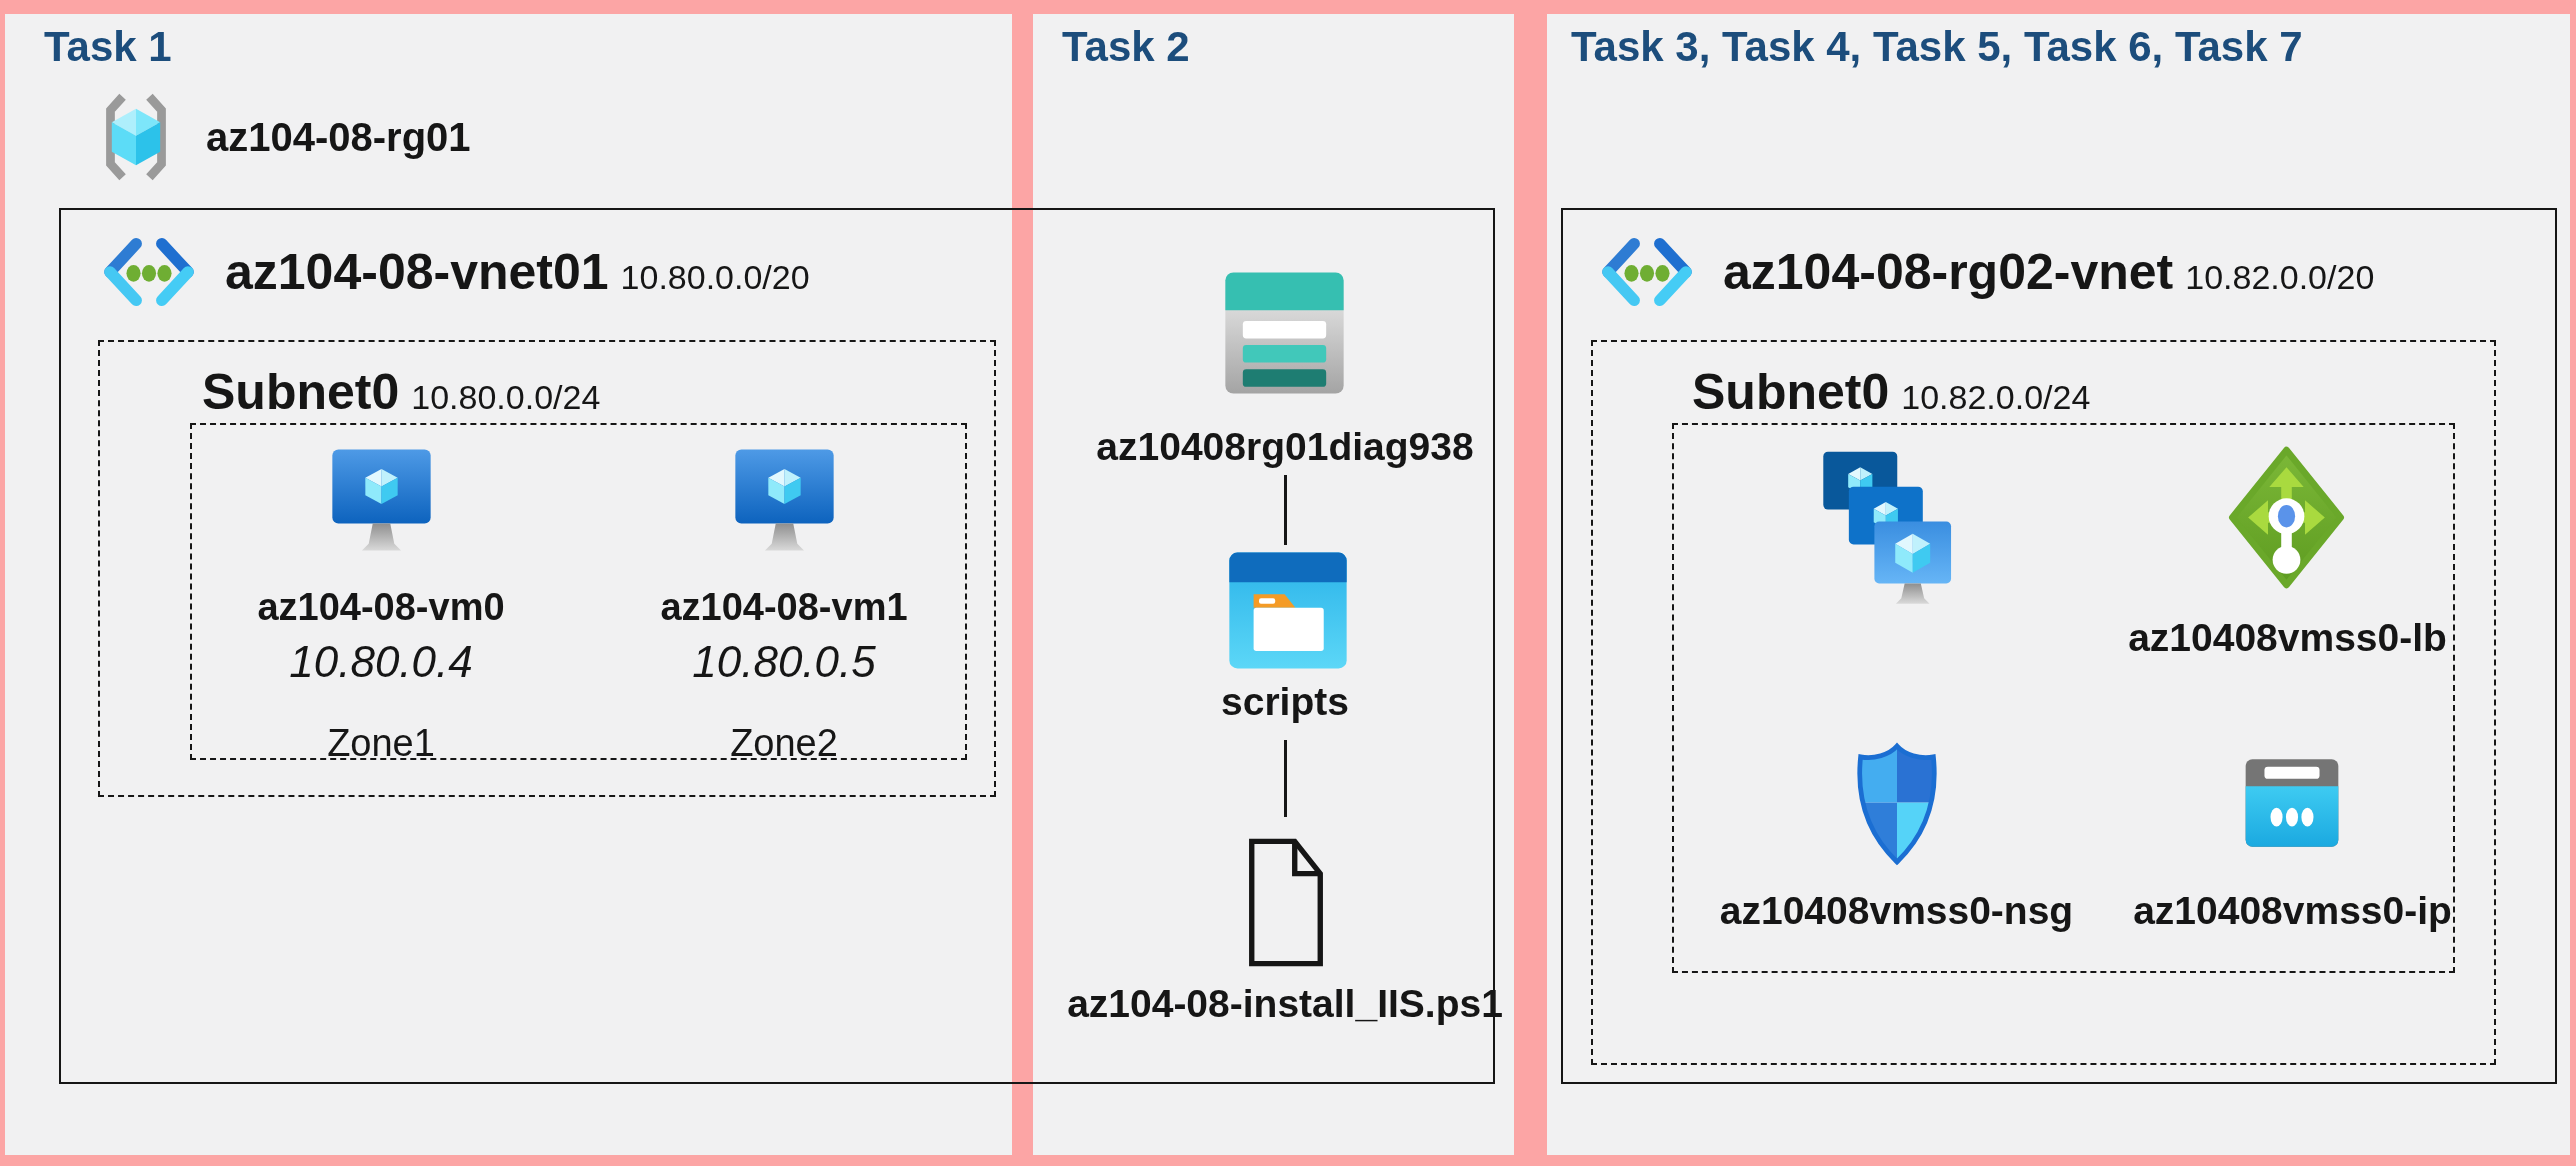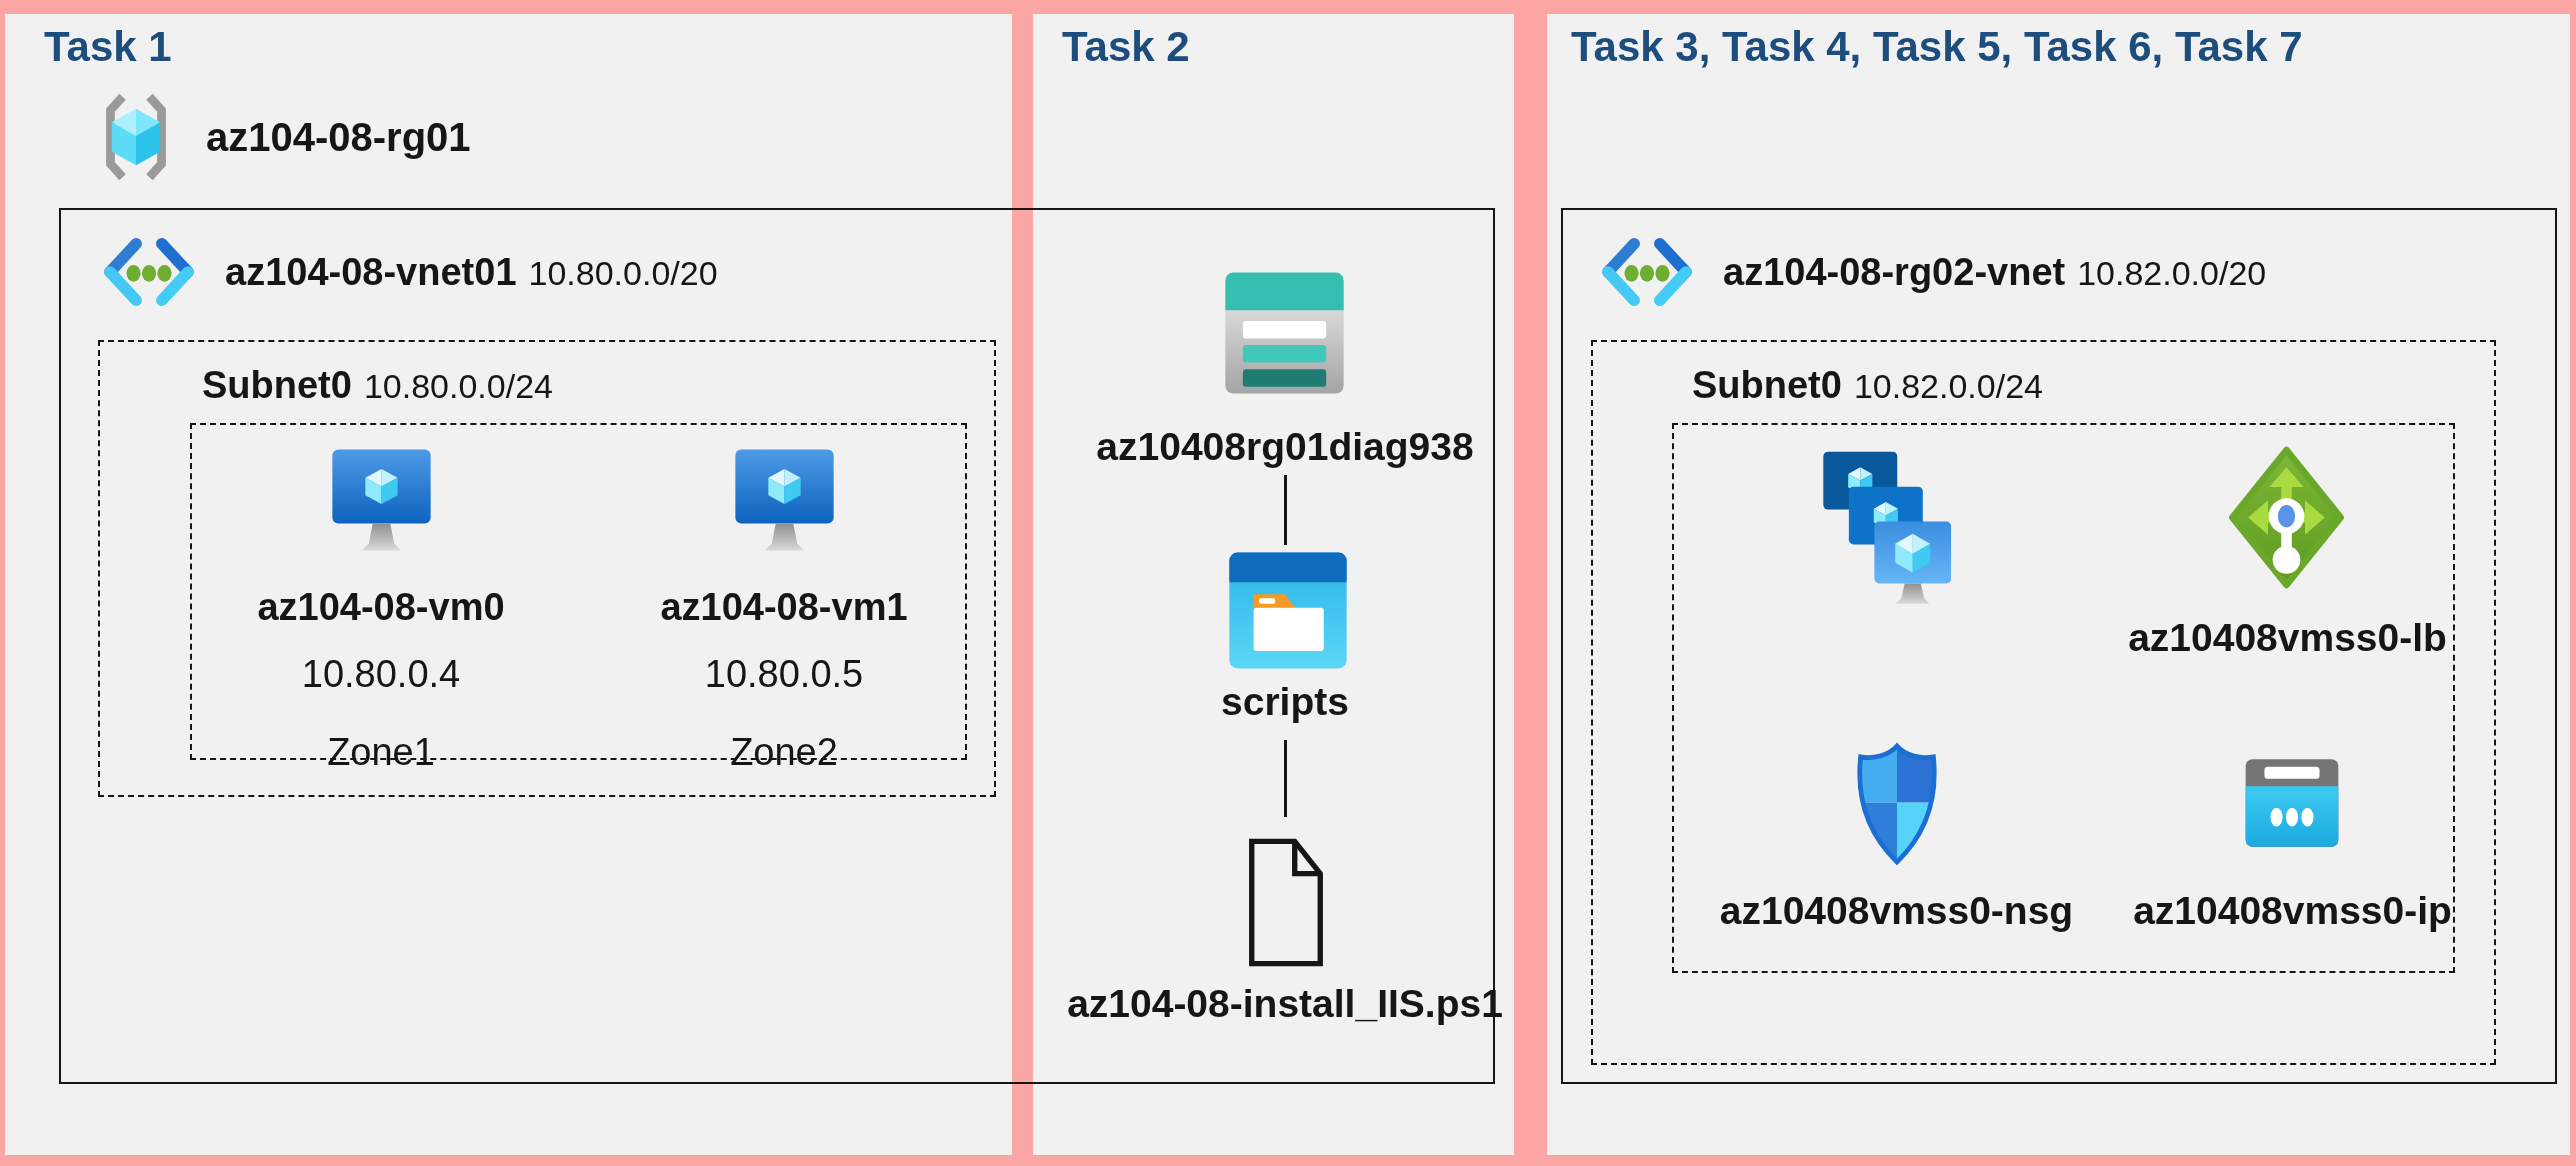--- a/index.html
+++ b/index.html
@@ -21,39 +21,39 @@
   #rg2{left:1584px;top:90px;}
   .rg-label{font-size:40px;font-weight:700;white-space:nowrap;}
 
   .vnet-box{position:absolute;top:208px;height:876px;border:2.7px solid #161616;box-sizing:border-box;}
   #vnetbox1{left:59px;width:1436px;}
   #vnetbox2{left:1561px;width:996px;}
 
   .vnet-row{position:absolute;display:flex;align-items:center;gap:28px;}
   #vnetrow1{left:101px;top:237px;}
   #vnetrow2{left:1599px;top:237px;}
-  .res-name{font-size:38px;font-weight:700;white-space:nowrap;}
+  .res-name{font-size:50px;font-weight:700;white-space:nowrap;}
   .res-cidr{font-size:34px;font-weight:400;margin-left:12px;white-space:nowrap;}
 
   .subnet-box{position:absolute;border:2.7px dashed #161616;box-sizing:border-box;}
   #subnet1{left:98px;top:340px;width:898px;height:457px;}
   #subnet2{left:1591px;top:340px;width:905px;height:725px;}
   .inner-box{position:absolute;border:2.7px dashed #161616;box-sizing:border-box;}
   #inner1{left:190px;top:423px;width:777px;height:337px;}
   #inner2{left:1672px;top:423px;width:783px;height:550px;}
 
   .subnet-label{position:absolute;font-size:39px;white-space:nowrap;}
   #subnetlabel1{left:202px;top:363px;}
   #subnetlabel2{left:1692px;top:363px;}
 
   .vm-group{position:absolute;width:256px;text-align:center;}
   #vm0{left:253px;top:448px;}
   #vm1{left:656px;top:448px;}
   .vm-name{font-size:38px;font-weight:700;margin-top:28px;}
-  .vm-ip{font-size:38px;font-weight:400;margin-top:24px;}
+  .vm-ip{font-size:44px;font-weight:400;margin-top:8px;font-style:italic;}
   .vm-zone{font-size:38px;font-weight:400;margin-top:35px;}
 
   .icon{position:absolute;}
   #storageicon{left:1224px;top:271px;}
   #foldericon{left:1228px;top:551px;}
   #fileicon{left:1245px;top:836px;}
   #vmssicon{left:1819px;top:449px;}
   #lbicon{left:2227px;top:444px;}
   #nsgicon{left:1851px;top:742px;}
   #ipicon{left:2244px;top:758px;}

